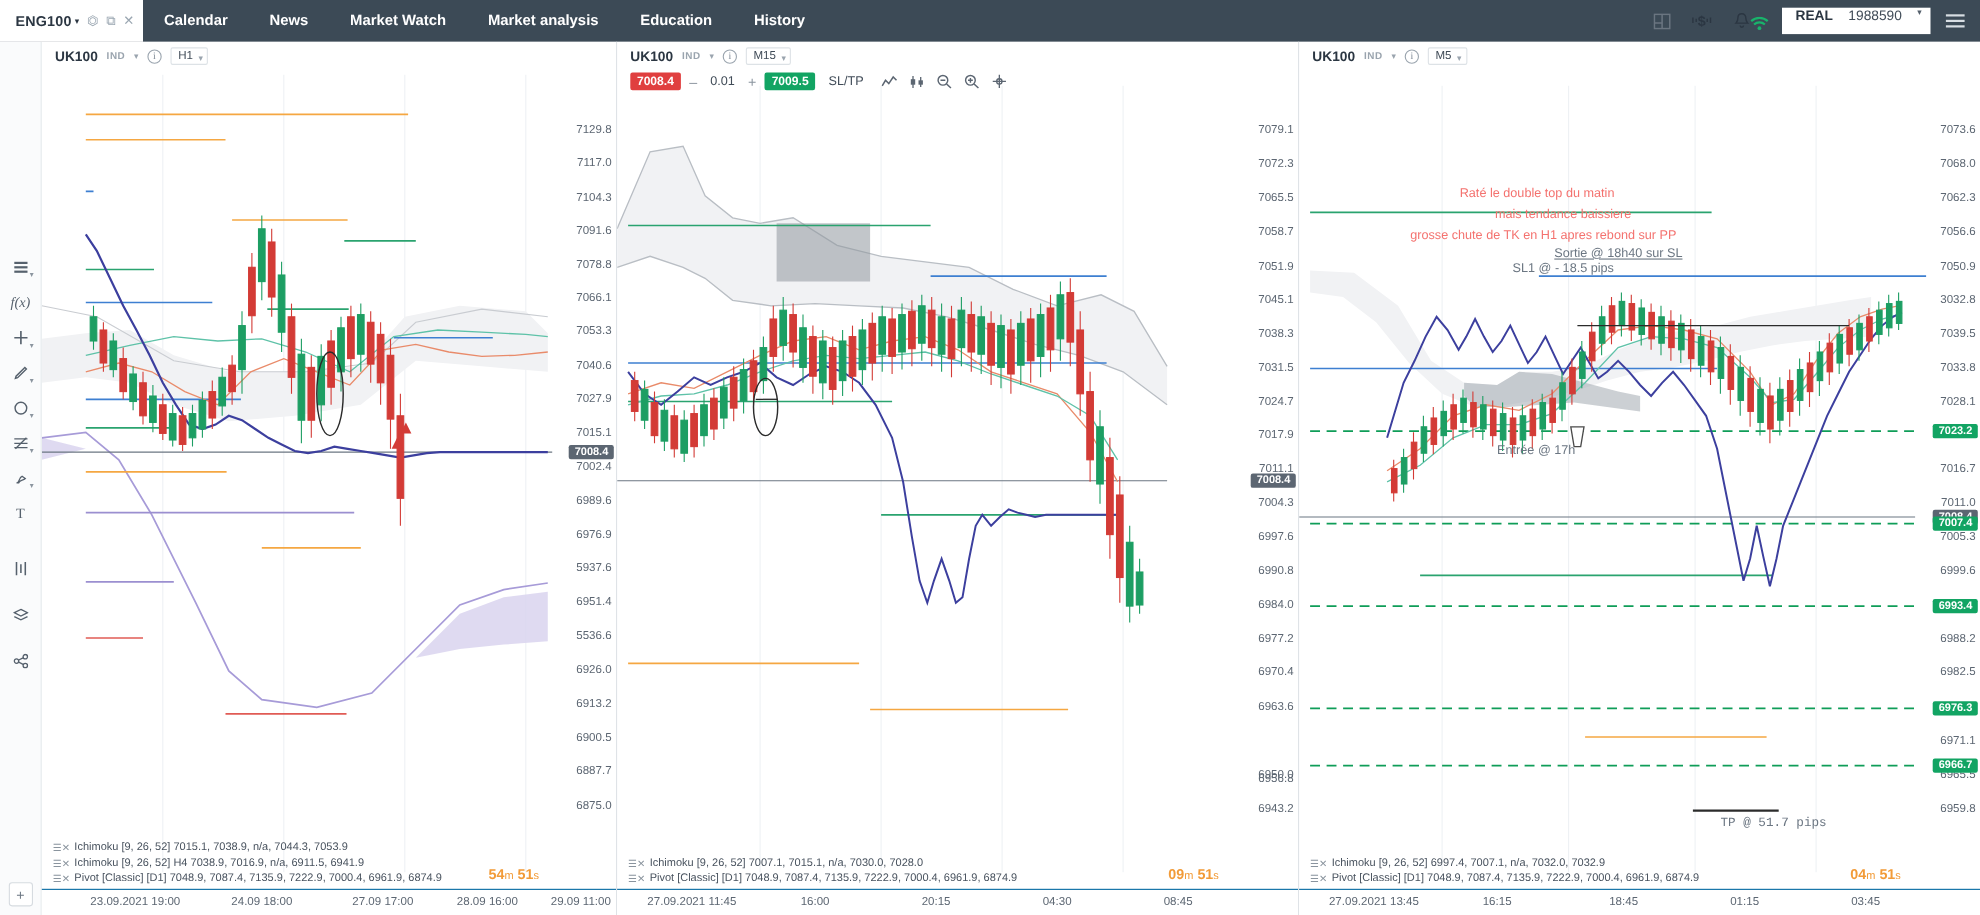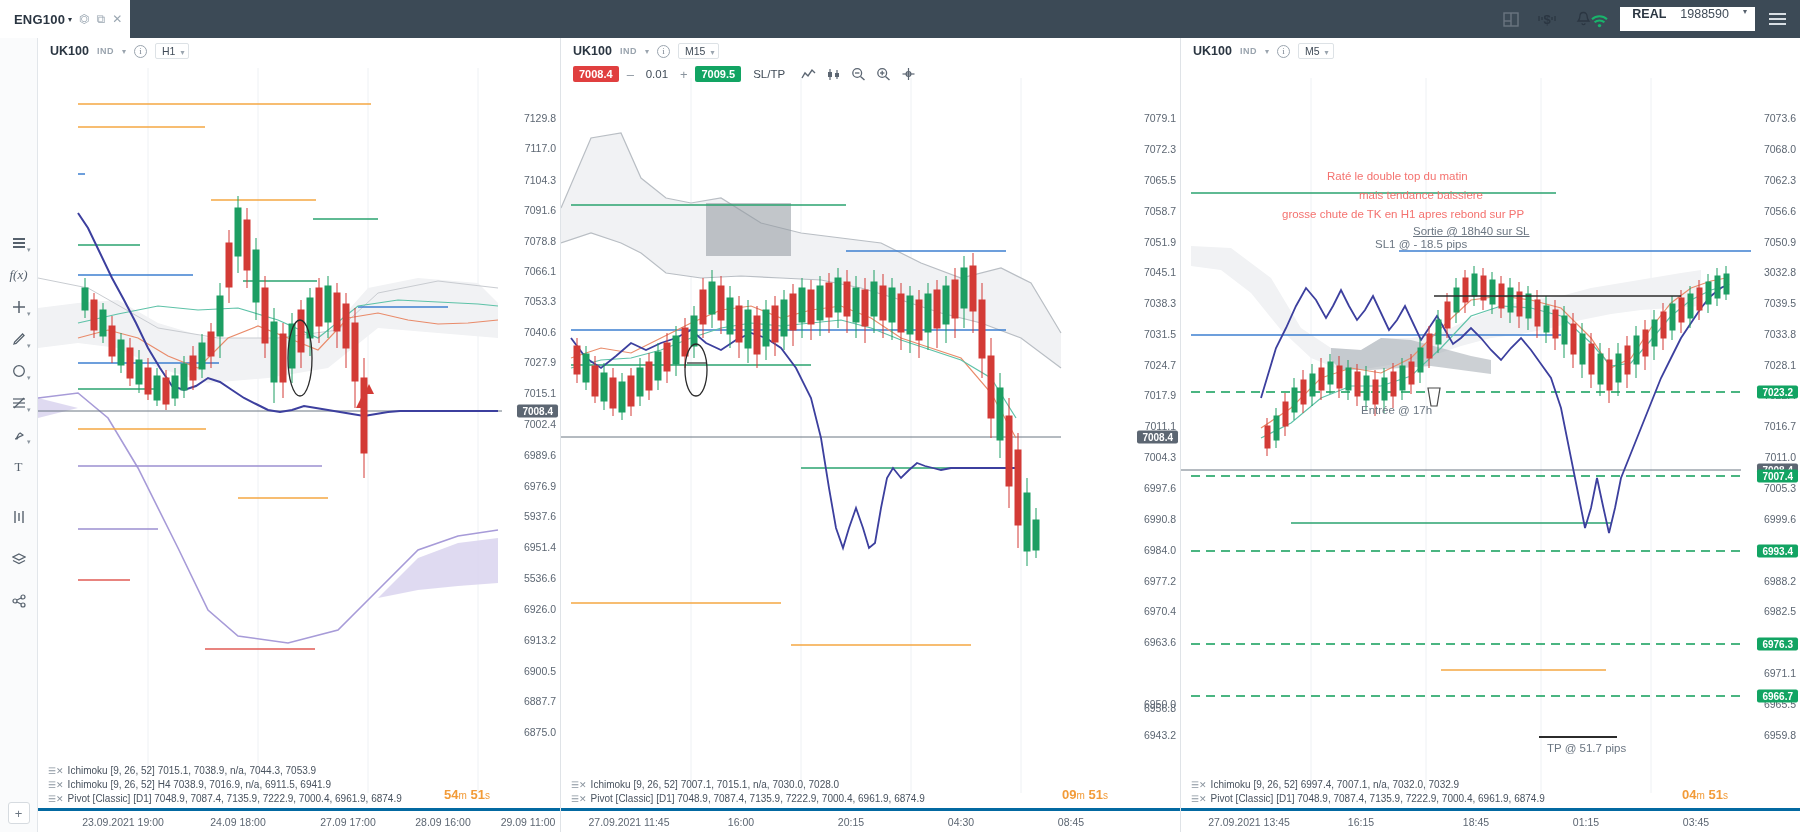--- a/index.html
+++ b/index.html
@@ -117,39 +117,47 @@
     position: absolute; left: 10px; bottom: 26px; font-size: 10px; color: #48525e; line-height: 14px;
   }
   .legend .lrow { display: flex; align-items: center; gap: 4px; white-space: nowrap; }
   .legend .lic { color: #8a949e; font-size: 9px; }
   .timerbox {
     position: absolute; bottom: 30px; font-size: 13px; font-weight: bold; color: #f29b38; white-space: nowrap;
   }
   .timerbox .u { font-size: 10px; font-weight: normal; }
   .taxis {
     position: absolute; left: 0; right: 0; bottom: 0; height: 24px;
-    border-top: 3px solid #0369a1; background: #fff;
+    border-top: 1px solid #0369a1; background: #fff;
   }
   .taxis .t {
     position: absolute; top: 5px; font-size: 10.5px; color: #5c6672; transform: translateX(-50%); white-space: nowrap;
   }
   .annot { position: absolute; font-size: 11.5px; white-space: nowrap; }
   .annot.red  { color: #f4726f; }
   .annot.grey { color: #6b7682; }
 </style>
 </head>
 <body>
 
 <div class="topbar">
   <div class="symtab">
     <span class="sym">ENG100</span>
     <span class="caret">▾</span>
     <span class="tbico">⏣</span>
     <span class="tbico">⧉</span>
     <span class="tbico">✕</span>
+  </div>
+  <div class="navmenu">
+    <div class="item">Calendar</div>
+    <div class="item">News</div>
+    <div class="item">Market Watch</div>
+    <div class="item">Market analysis</div>
+    <div class="item">Education</div>
+    <div class="item">History</div>
   </div>
   <div class="topright">
     <div class="tr-ico">
       <svg width="16" height="15" viewBox="0 0 16 15">
           <rect x="1" y="1" width="14" height="13" fill="none" stroke="#6a7580" stroke-width="1.4"></rect>
           <line x1="1" y1="9" x2="8" y2="9" stroke="#6a7580" stroke-width="1.4"></line>
           <line x1="8" y1="1" x2="8" y2="14" stroke="#6a7580" stroke-width="1.4"></line>
         </svg>
     </div>
     <div class="tr-ico">
@@ -1112,21 +1120,21 @@
       <path d="M247,350 l12,0 l-3,18 l-6,0 z" fill="#ffffff" stroke="#4a4a4a" stroke-width="1.2"></path>
       <line x1="358" y1="699" x2="436" y2="699" stroke="#2b2b2b" stroke-width="2"></line>
     </svg>
 
     <div class="annot red" style="left:146px; top:132px;">Raté le double top du matin</div>
     <div class="annot red" style="left:178px; top:151px;">mais tendance baissiere</div>
     <div class="annot red" style="left:101px; top:170px;">grosse chute de TK en H1 apres rebond sur PP</div>
     <div class="annot grey" style="left:232px; top:187px;text-decoration:underline;">Sortie @ 18h40 sur SL</div>
     <div class="annot grey" style="left:194px; top:200px;">SL1 @ - 18.5 pips</div>
     <div class="annot grey" style="left:180px; top:366px;">Entrée @ 17h</div>
-    <div class="annot grey" style="left:366px; top:704px;">TP @ 51.7 pips</div>
+    <div class="annot grey" style="left:383px; top:704px;font-family:Liberation Mono, monospace;">TP @ 51.7 pips</div>
   </div>
 
   <div class="pscale" style="right:0;">
     <span class="tick" style="top:80px">7073.6</span>
     <span class="tick" style="top:111px">7068.0</span>
     <span class="tick" style="top:142px">7062.3</span>
     <span class="tick" style="top:173px">7056.6</span>
     <span class="tick" style="top:204px">7050.9</span>
     <span class="tick" style="top:234px">3032.8</span>
     <span class="tick" style="top:265px">7039.5</span>

